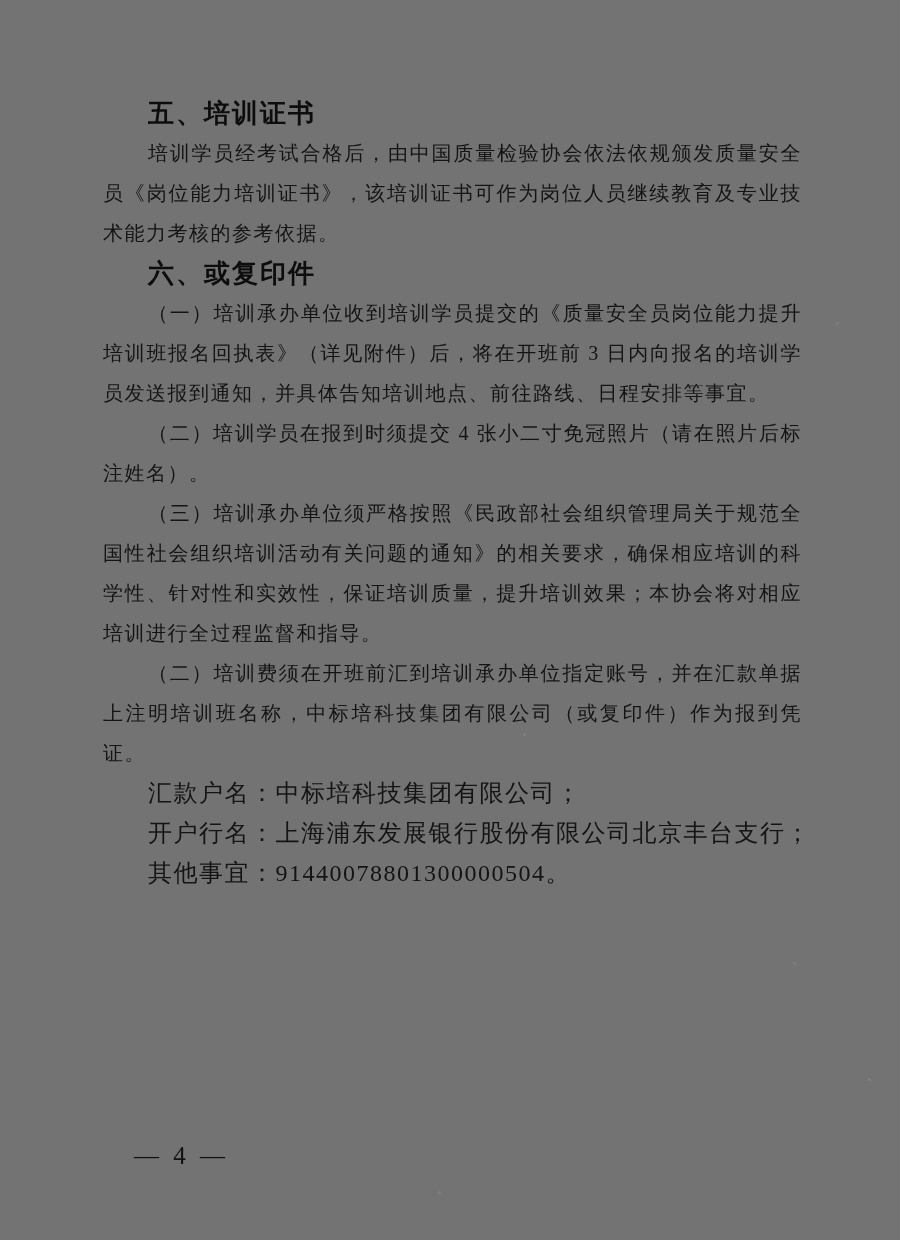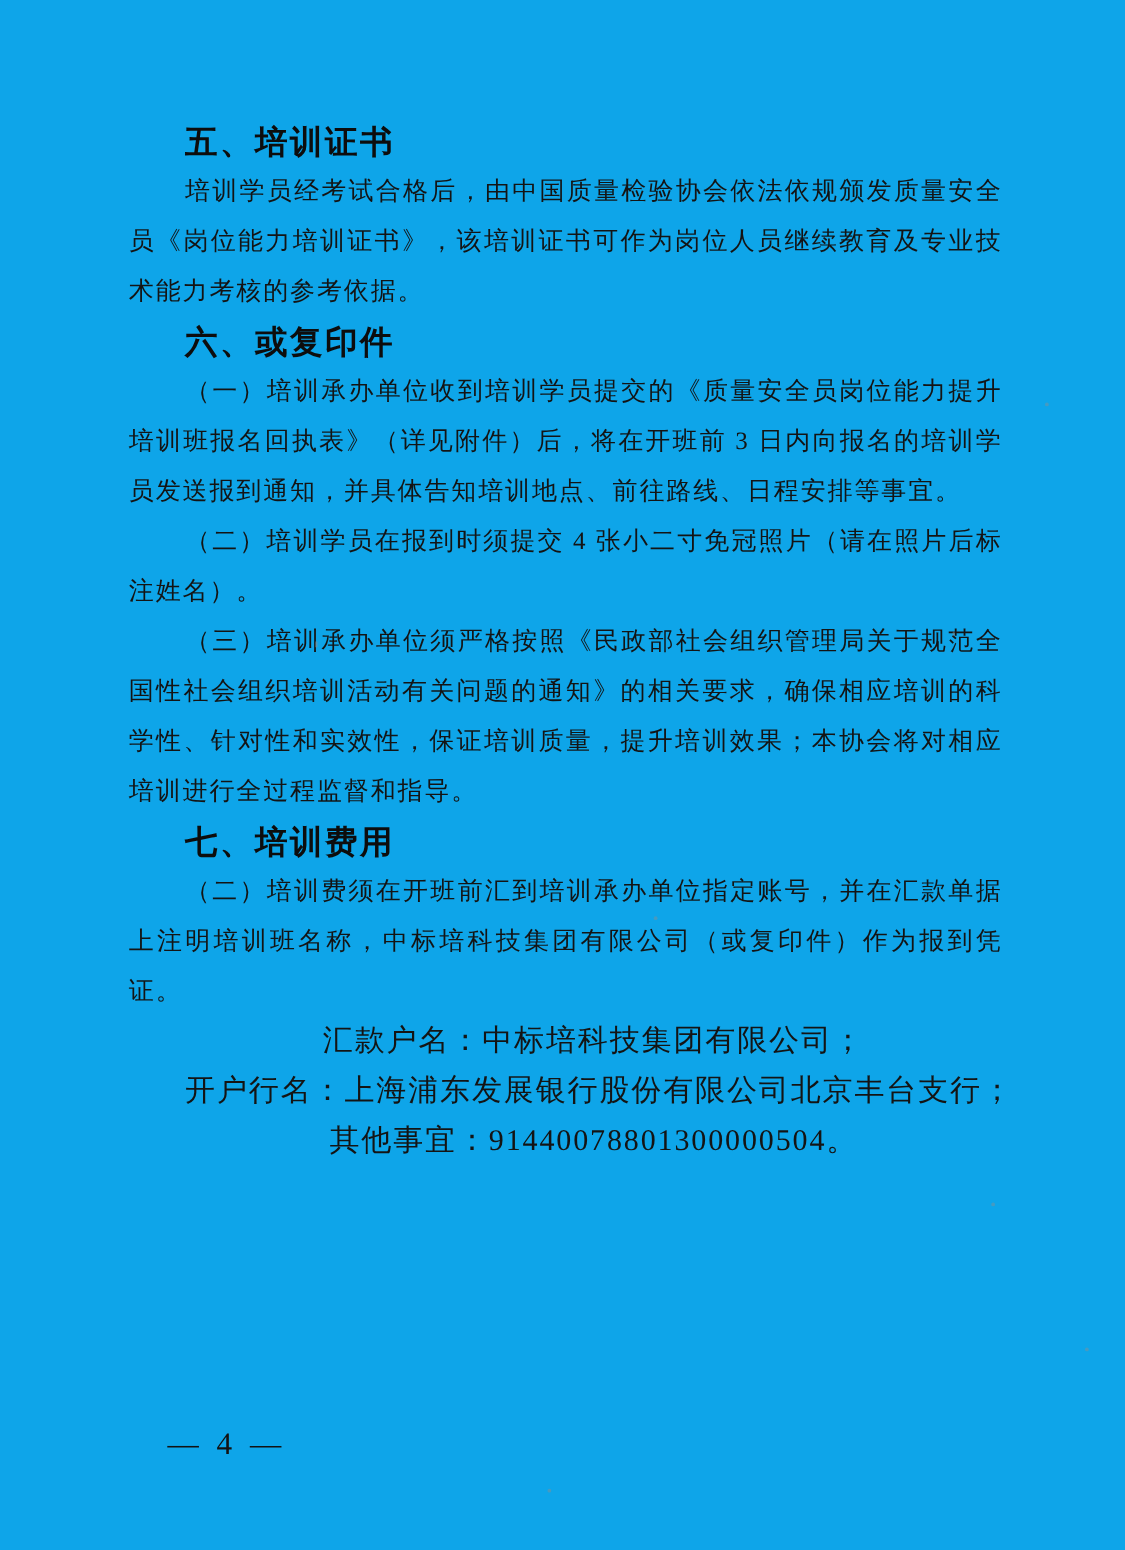--- a/index.html
+++ b/index.html
@@ -11,21 +11,21 @@
     height: 1240px;
     background: #ffffff;
     position: relative;
     overflow: hidden;
     font-family: "Liberation Serif", "DejaVu Serif", serif;
     color: #171717;
   }
   .page {
     position: absolute;
     inset: 0;
-    background: #0ea5e9;
+    background: #737373;
   }
   .doc {
     position: absolute;
     left: 103px;
     top: 93px;
     width: 699px;
   }
   .h {
     font-family: "Liberation Sans", "DejaVu Sans", sans-serif;
     font-weight: 700;
@@ -47,21 +47,20 @@
     color: #141414;
   }
   .line {
     font-size: 24px;
     line-height: 40px;
     margin: 0;
     text-indent: 45px;
     letter-spacing: 1.5px;
     color: #141414;
     white-space: nowrap;
-    text-align: center;
   }
   .page-number {
     position: absolute;
     left: 134px;
     top: 1142px;
     font-size: 25px;
     letter-spacing: 4px;
     color: #121212;
     font-family: "Liberation Serif", "DejaVu Serif", serif;
   }
@@ -77,21 +76,20 @@
 
 <div class="page">
 
   <main class="doc">
     <h2 class="h">五、培训证书</h2>
     <p class="p">培训学员经考试合格后，由中国质量检验协会依法依规颁发质量安全员《岗位能力培训证书》，该培训证书可作为岗位人员继续教育及专业技术能力考核的参考依据。</p>
     <h2 class="h">六、或复印件</h2>
     <p class="p">（一）培训承办单位收到培训学员提交的《质量安全员岗位能力提升培训班报名回执表》（详见附件）后，将在开班前 3 日内向报名的培训学员发送报到通知，并具体告知培训地点、前往路线、日程安排等事宜。</p>
     <p class="p">（二）培训学员在报到时须提交 4 张小二寸免冠照片（请在照片后标注姓名）。</p>
     <p class="p">（三）培训承办单位须严格按照《民政部社会组织管理局关于规范全国性社会组织培训活动有关问题的通知》的相关要求，确保相应培训的科学性、针对性和实效性，保证培训质量，提升培训效果；本协会将对相应培训进行全过程监督和指导。</p>
-    <h2 class="h">七、培训费用</h2>
     <p class="p">（二）培训费须在开班前汇到培训承办单位指定账号，并在汇款单据上注明培训班名称，中标培科技集团有限公司（或复印件）作为报到凭证。</p>
     <p class="line">汇款户名：中标培科技集团有限公司；</p>
     <p class="line">开户行名：上海浦东发展银行股份有限公司北京丰台支行；</p>
     <p class="line">其他事宜：91440078801300000504。</p>
   </main>
 
   <div class="page-number">— 4 —</div>
 
   <div class="speck" style="left:836px; top:322px; width:3px; height:3px;"></div>
   <div class="speck" style="left:252px; top:513px; width:2px; height:5px; border-radius:1px;"></div>

